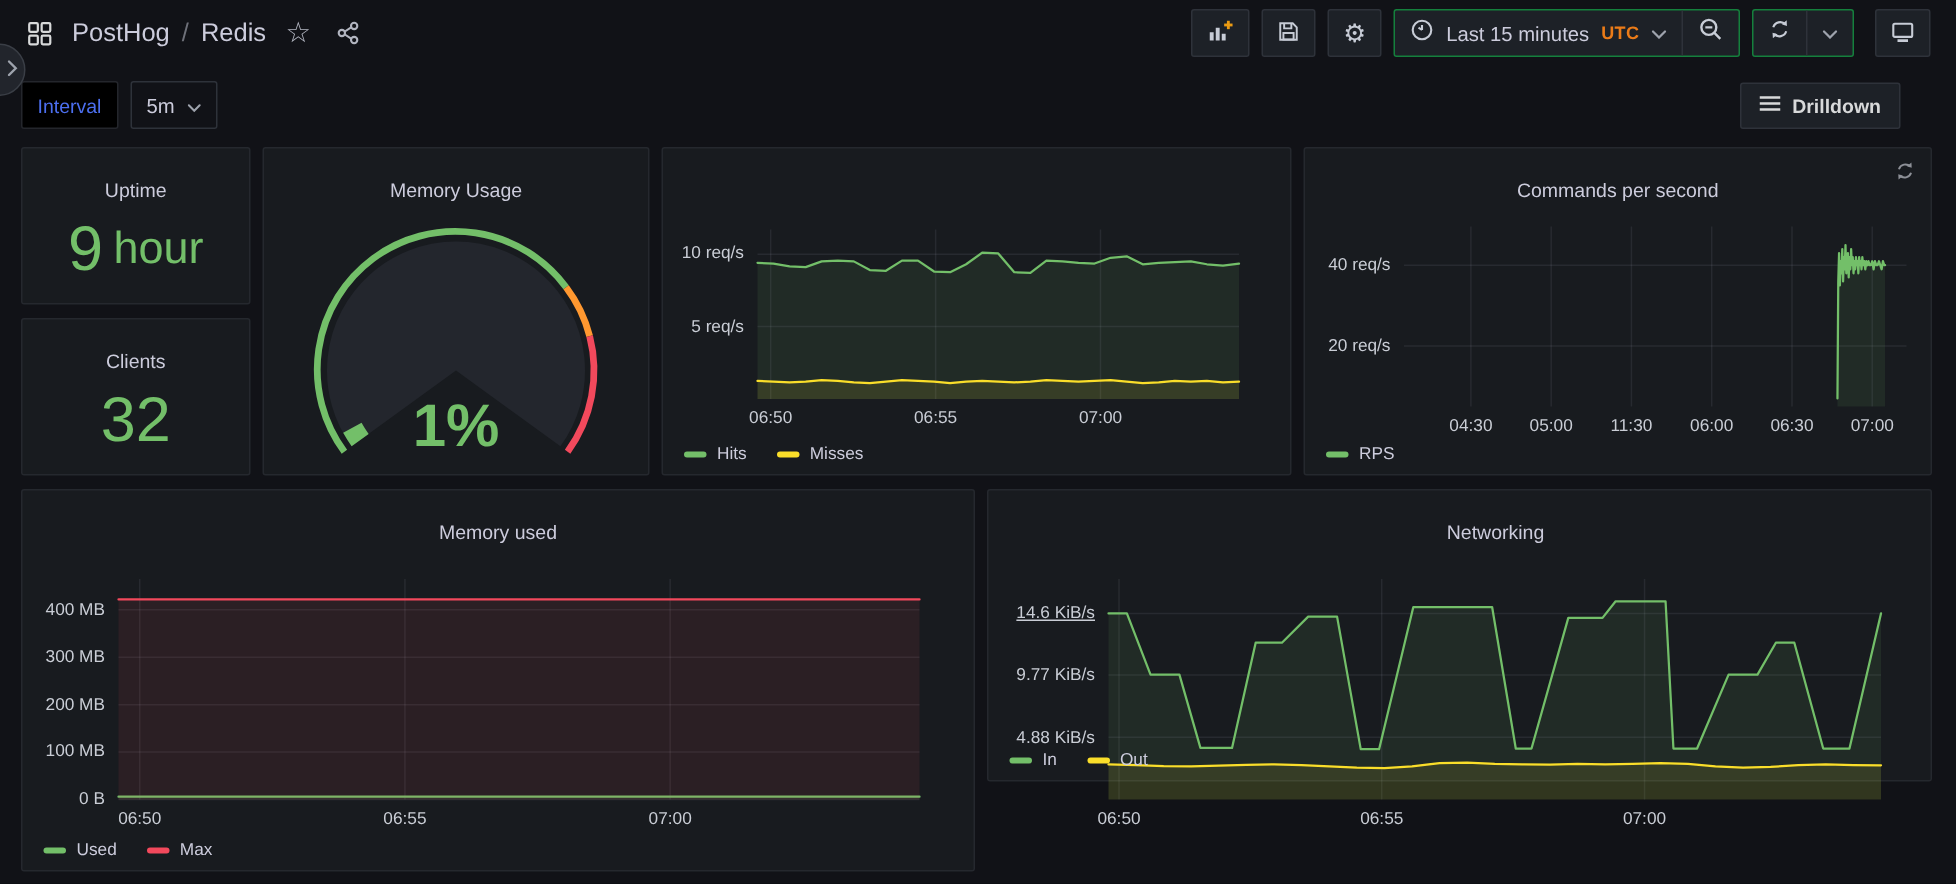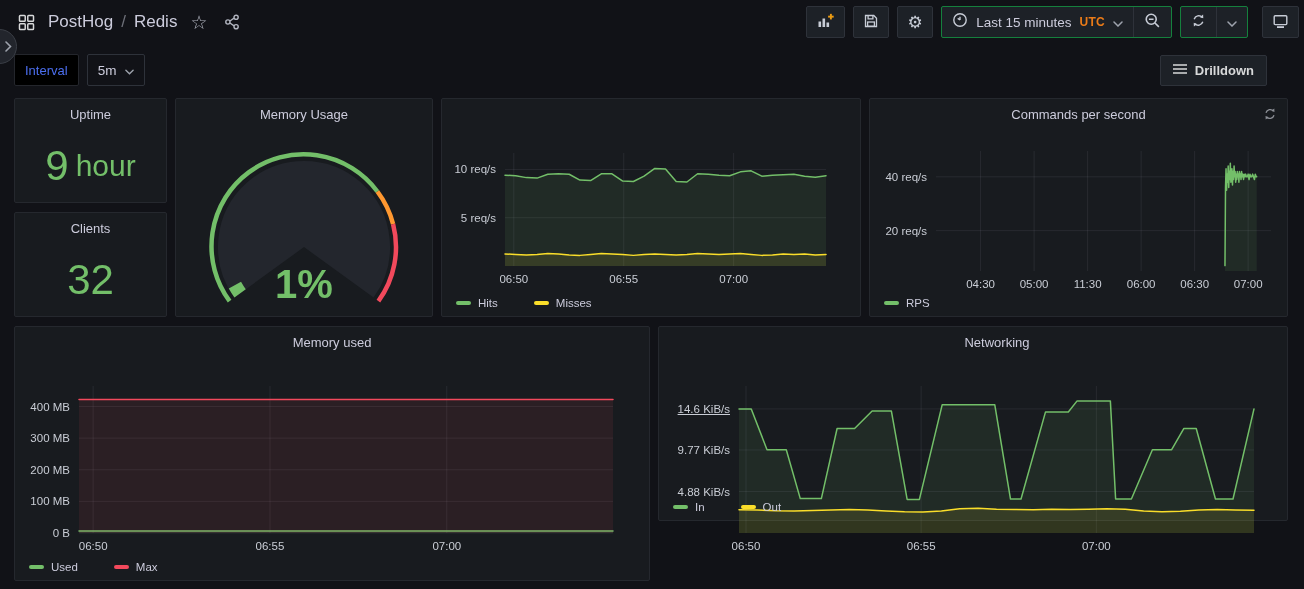--- a/index.html
+++ b/index.html
@@ -6,21 +6,21 @@
   html,body { background:#0b0c0e; }
   body {
     font-family: "Liberation Sans", sans-serif;
     color: #ccccdc;
     width: 1304px; height: 589px;
     position: relative; overflow: hidden;
   }
   .app { position:absolute; inset:0; background:#111217; }
 
   
-  .header { position:absolute; top:0; left:0; right:4px; height:44px;
+  .header { position:absolute; top:0; left:0; right:16px; height:44px;
     display:flex; align-items:center; padding:0 1px 0 14px; }
   .crumb-left { display:flex; align-items:center; gap:9px; }
   .breadcrumb { display:flex; align-items:center; gap:8px; font-size:17px; }
   .crumb-link { color:#ccccdc; cursor:pointer; }
   .crumb-sep { color:#6e7079; }
   .icon-btn { background:none; border:none; color:#b2b5c0; display:flex; align-items:center;
     justify-content:center; cursor:pointer; padding:2px 4px; }
   .star-glyph { font-size:19px; line-height:1; color:#b2b5c0; }
   .header-spacer { flex:1; }
   .header-actions { display:flex; align-items:center; gap:8px; }
@@ -51,21 +51,21 @@
   .interval-select { height:32px; display:flex; align-items:center; gap:9px; padding:0 10px;
     background:transparent; border:1px solid #2e323a; border-radius:2px;
     color:#ccccdc; font-size:13.5px; cursor:pointer; }
   .drilldown-btn { margin-left:auto; height:31px; display:flex; align-items:center; gap:8px;
     padding:0 12px; background:#1d2127; border:1px solid #2e323a; border-radius:2px;
     color:#d8d9da; font-size:13px; font-weight:600; cursor:pointer; }
 
   
   .panel { position:absolute; background:#181b1f; border:1px solid #25282e; border-radius:2px; }
   .panel-title { height:30px; display:flex; align-items:center; justify-content:center;
-    font-size:13px; font-weight:500; color:#ccccdc; cursor:pointer; }
+    font-size:13px; font-weight:500; color:#ccccdc; cursor:pointer;margin-top:12px; }
   #panel-uptime   { left:14px;  top:98px;  width:153px; height:105px; }
   #panel-clients  { left:14px;  top:212px; width:153px; height:105px; }
   #panel-gauge    { left:175px; top:98px;  width:258px; height:219px; }
   #panel-hits     { left:441px; top:98px;  width:420px; height:219px; }
   #panel-commands { left:869px; top:98px;  width:419px; height:219px; }
   #panel-memory   { left:14px;  top:326px; width:636px; height:255px; }
   #panel-network  { left:658px; top:326px; width:630px; height:195px;padding-left:48px; }
 
   .stat-body { position:absolute; left:0; right:0; top:30px; bottom:0;
     display:flex; align-items:center; justify-content:center; gap:7px; }
@@ -83,21 +83,21 @@
   #plot-memory   { left:64px; top:59px;  width:534px; height:147px; }
   #plot-network  { left:80px; top:59px;  width:515px; height:147px; }
   .chart-svg { position:absolute; inset:0; width:100%; height:100%; overflow:visible; }
   .grid { stroke:rgba(204,204,220,0.09); stroke-width:1; vector-effect:non-scaling-stroke; }
 
   .y-lab { position:absolute; right:calc(100% + 9px); transform:translateY(-50%);
     font-size:11.5px; color:#c9cdd5; white-space:nowrap; }
   .x-lab { position:absolute; top:calc(100% + 7px); transform:translateX(-50%);
     font-size:11.5px; color:#c9cdd5; }
 
-  .legend { position:absolute; left:14px; bottom:7px; display:flex; gap:36px; align-items:center; }
+  .legend { position:absolute; left:14px; bottom:7px; display:flex; gap:20px; align-items:center; }
   .legend-item { display:flex; align-items:center; gap:7px; font-size:11.5px;
     color:#ccccdc; cursor:pointer; }
   .dash { width:15px; height:4px; border-radius:2px; display:inline-block; }
 
   .panel-spinner { position:absolute; top:8px; right:10px; color:#8d9097; }
 </style>
 </head>
 <body>
 
 <div class="app">

